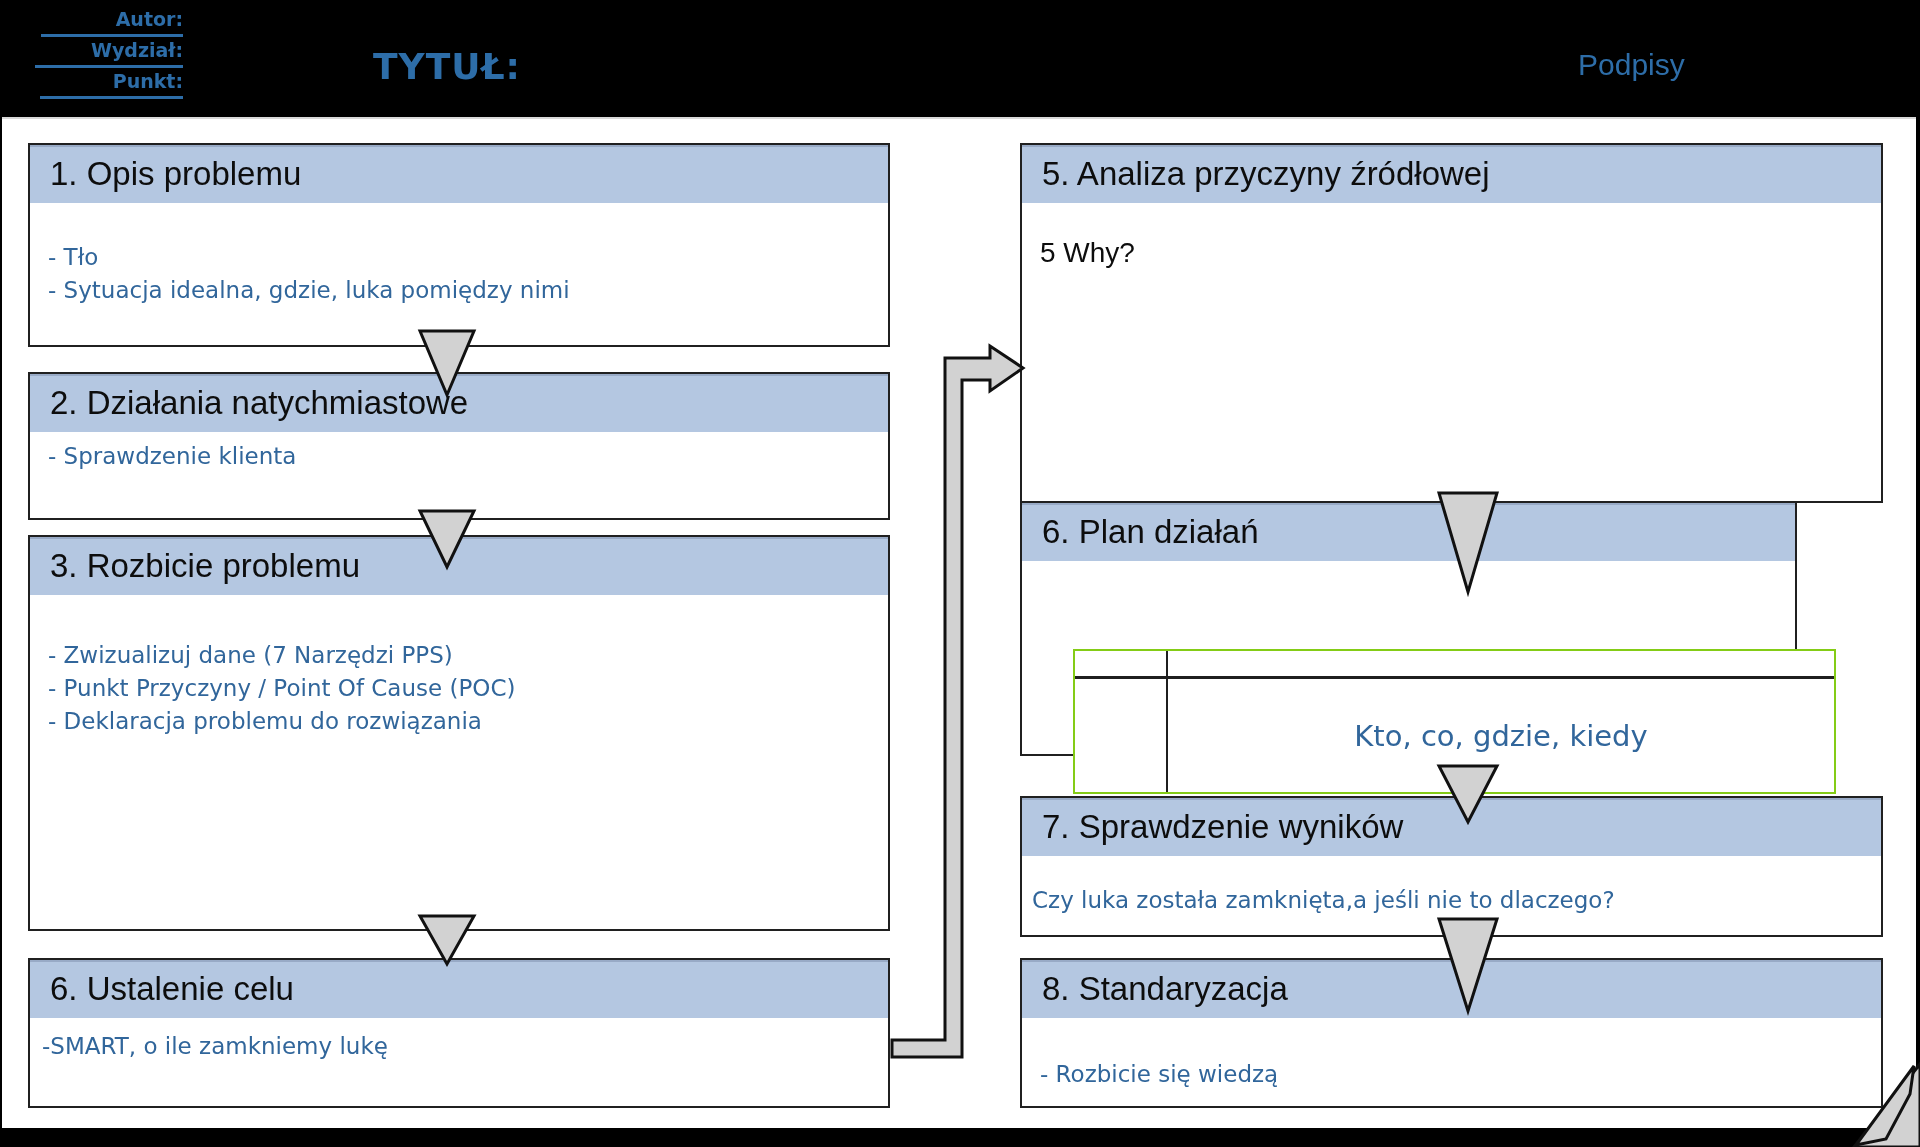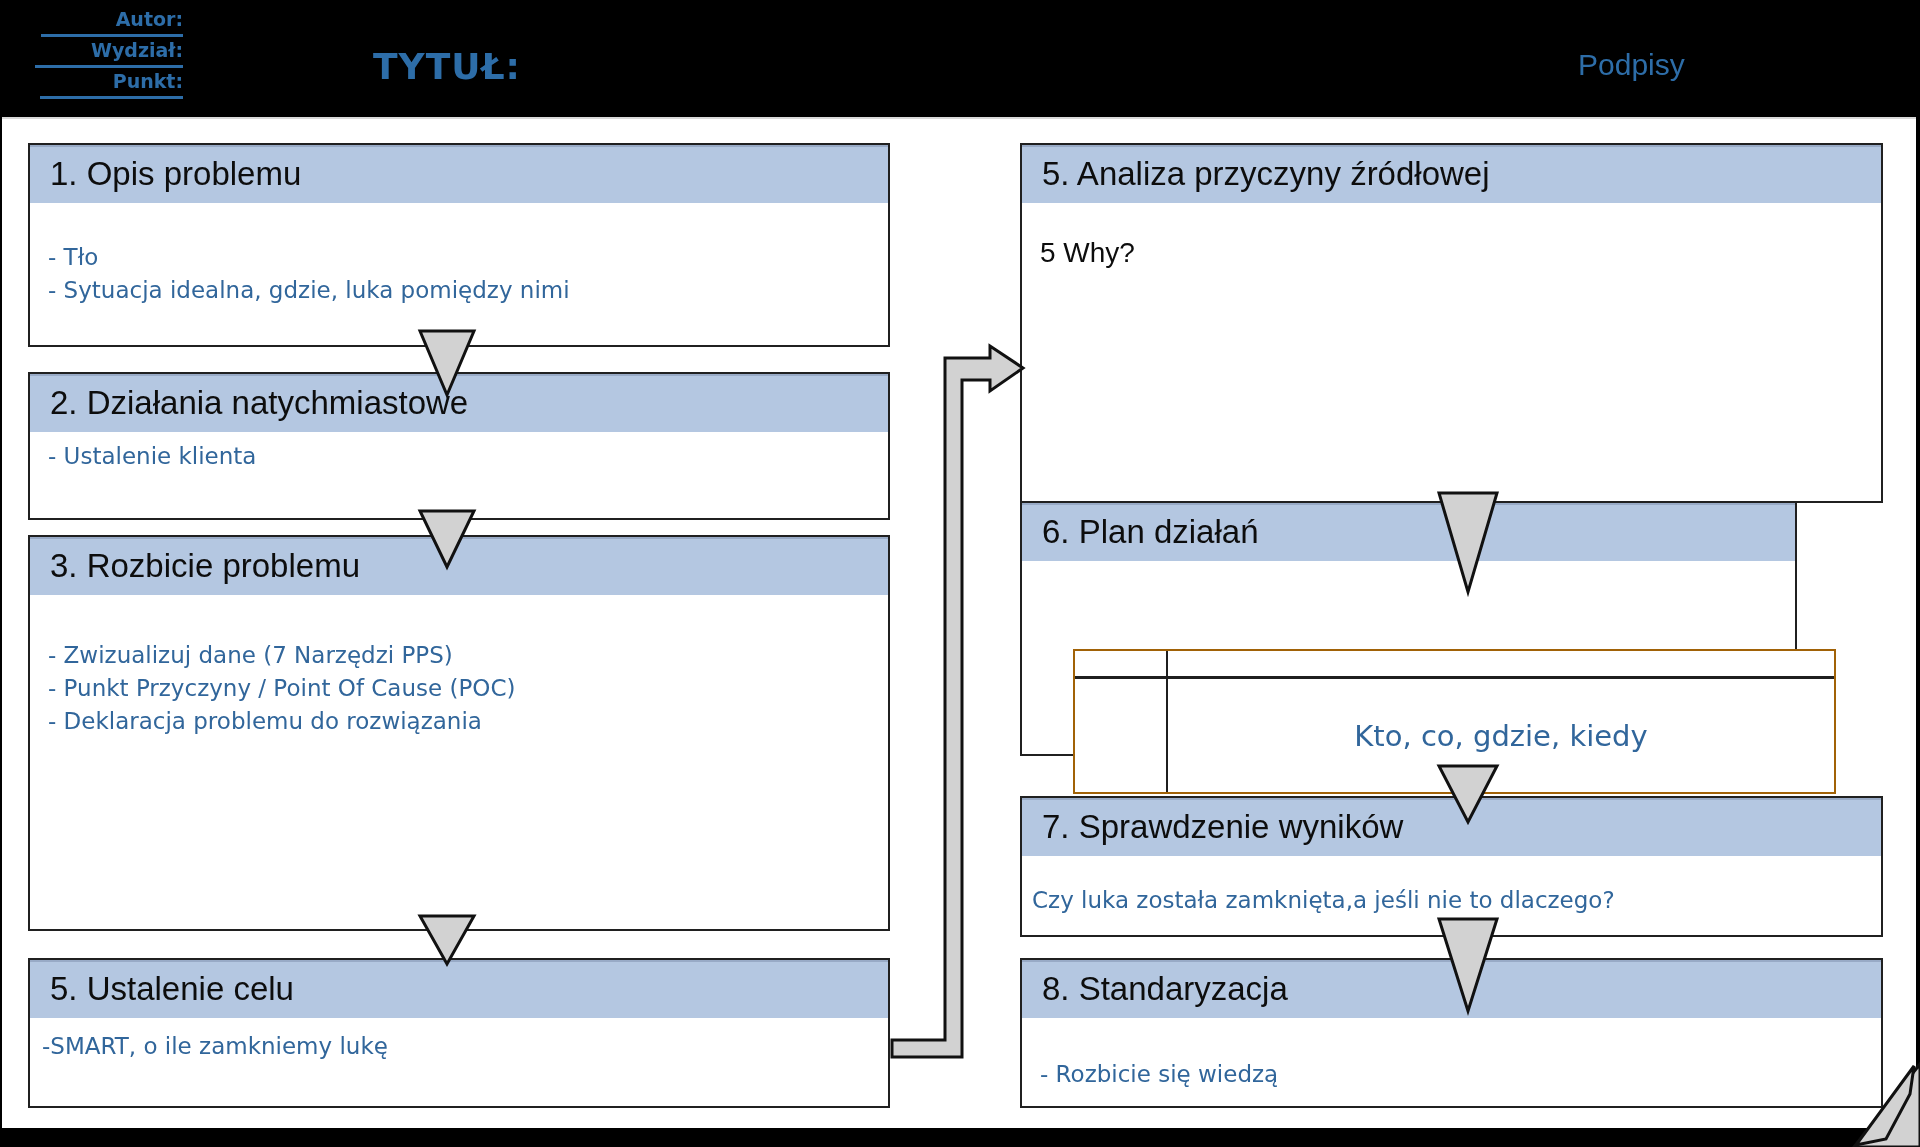--- a/index.html
+++ b/index.html
@@ -22,21 +22,21 @@
         border-top:2px solid #d9d9d9;}
   
   .box{position:absolute;background:#fff;border:2px solid #202020;box-sizing:border-box;}
   .box-header{height:58px;background:var(--header-blue,#b4c7e1);display:flex;align-items:center;
               padding-left:20px;font-size:33px;color:#0d0d0d;box-shadow:inset 0 2px 0 #98aac6;}
   .box-body{position:relative;}
   .blue-line{font-family:"DejaVu Sans",sans-serif;font-size:23px;line-height:33px;
              color:var(--text-blue,#31669b);padding-left:18px;}
   .black-note{font-size:28px;color:#0d0d0d;padding-left:18px;}
   
-  .plan-table{position:absolute;left:51px;top:88px;width:763px;height:145px;border:2px solid #a16207;
+  .plan-table{position:absolute;left:51px;top:88px;width:763px;height:145px;border:2px solid #84cc16;
               box-sizing:border-box;display:flex;flex-direction:column;background:#fff;}
   .pt-row{display:flex;}
   .pt-head{height:28px;border-bottom:3px solid #1f1f1f;box-sizing:border-box;}
   .pt-body{flex:1;}
   .pt-c1{width:93px;border-right:2px solid #1f1f1f;box-sizing:border-box;}
   .pt-c2{flex:1;display:flex;align-items:center;justify-content:center;}
   .pt-note{font-family:"DejaVu Sans",sans-serif;font-size:29px;color:var(--text-blue,#31669b);}
   
   .flow-svg{position:absolute;overflow:visible;}
   .flow-svg polygon{fill:var(--arrow-gray,#d2d2d2);stroke:#111;stroke-width:3;}
@@ -77,38 +77,38 @@
       <div class="blue-line">- Tło</div>
       <div class="blue-line">- Sytuacja idealna, gdzie, luka pomiędzy nimi</div>
     </div>
   </section>
 
   <section class="box" style="left:28px;top:372px;width:862px;height:148px;">
     <header class="box-header">
       <span>2. Działania natychmiastowe</span>
     </header>
     <div class="box-body" style="padding-top:8px;">
-      <div class="blue-line">- Ustalenie klienta</div>
+      <div class="blue-line">- Sprawdzenie klienta</div>
     </div>
   </section>
 
   <section class="box" style="left:28px;top:535px;width:862px;height:396px;">
     <header class="box-header">
       <span>3. Rozbicie problemu</span>
     </header>
     <div class="box-body" style="padding-top:44px;">
       <div class="blue-line">- Zwizualizuj dane (7 Narzędzi PPS)</div>
       <div class="blue-line">- Punkt Przyczyny / Point Of Cause (POC)</div>
       <div class="blue-line">- Deklaracja problemu do rozwiązania</div>
     </div>
   </section>
 
   <section class="box" style="left:28px;top:958px;width:862px;height:150px;">
     <header class="box-header">
-      <span>5. Ustalenie celu</span>
+      <span>6. Ustalenie celu</span>
     </header>
     <div class="box-body" style="padding-top:12px;">
       <div class="blue-line" style="padding-left:12px;">-SMART, o ile zamkniemy lukę</div>
     </div>
   </section>
 
   <section class="box" style="left:1020px;top:143px;width:863px;height:360px;">
     <header class="box-header">
       <span>5. Analiza przyczyny źródłowej</span>
     </header>

